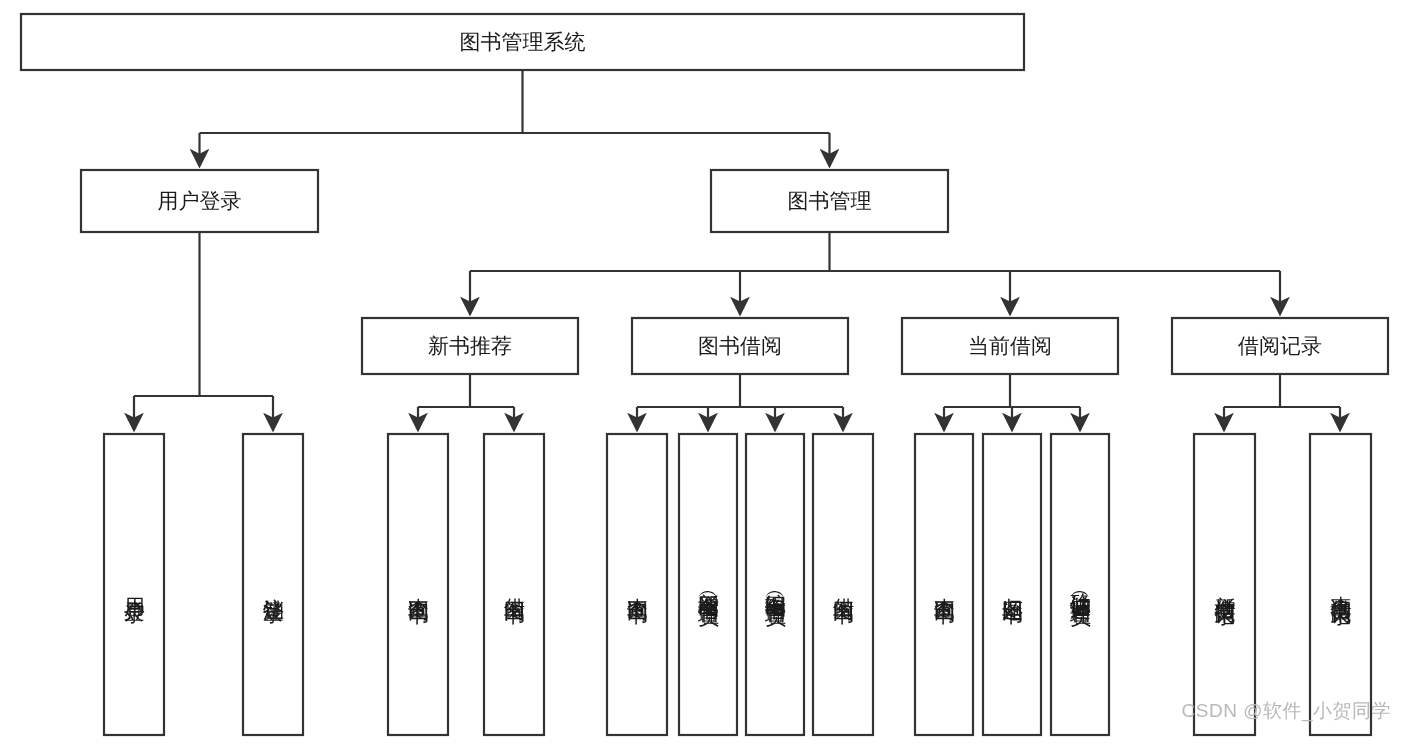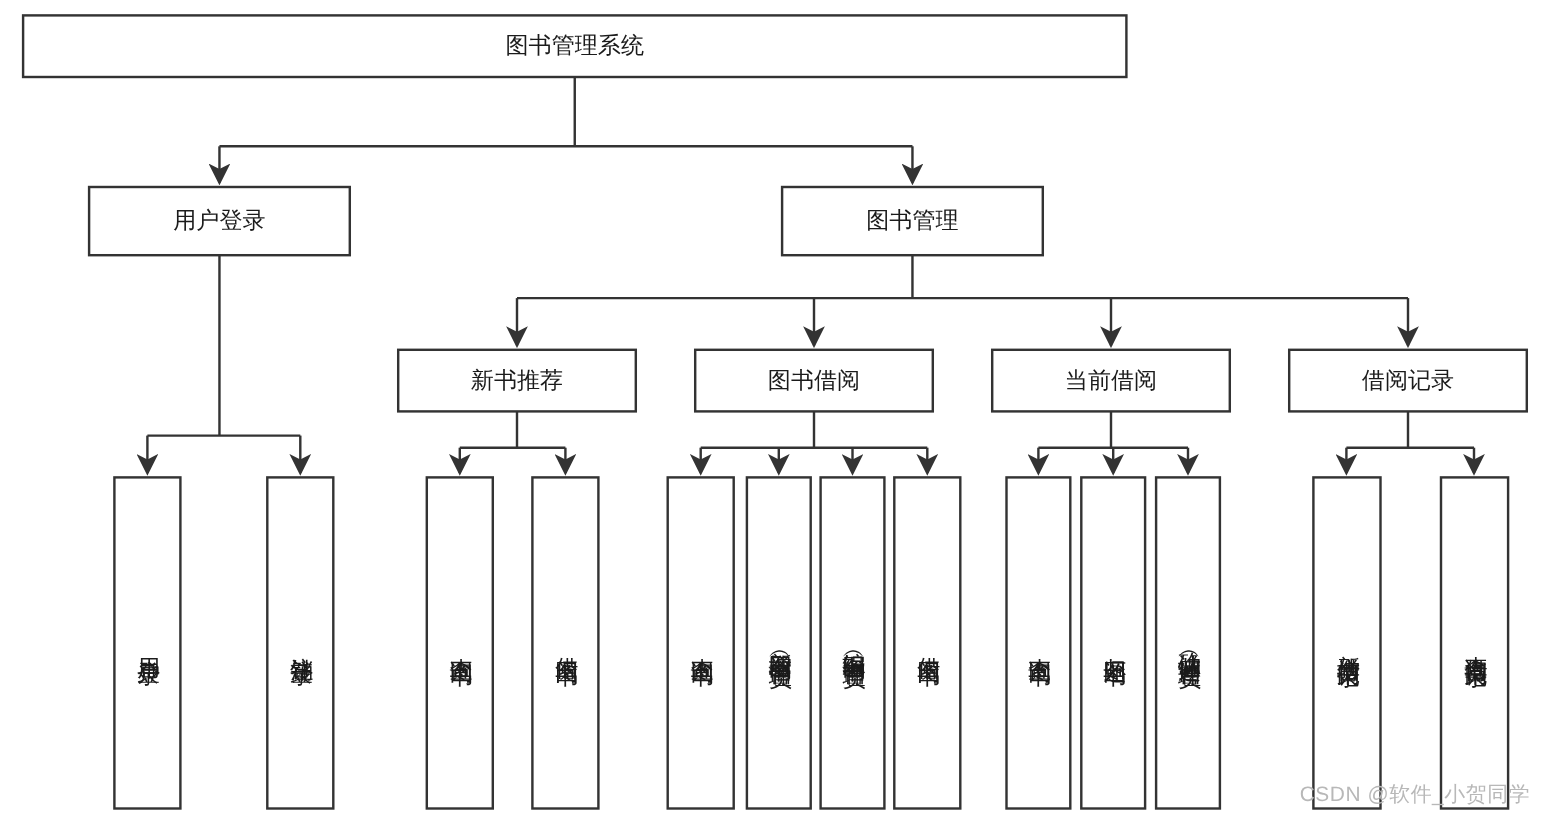--- a/index.html
+++ b/index.html
@@ -53,21 +53,21 @@
     font-family: "Liberation Sans", "DejaVu Sans", sans-serif;
     font-size: 21px;
     line-height: 1.18;
     letter-spacing: 2px;
     color: #1b1b1b;
     white-space: nowrap;
   }
   #watermark {
     position: absolute;
     right: 14px;
-    bottom: 12px;
+    bottom: 23px;
     font-family: "Liberation Sans", "DejaVu Sans", sans-serif;
     font-size: 19px;
     color: #b8b8b8;
     letter-spacing: 0.5px;
     user-select: none;
   }
 </style>
 </head>
 <body>
 

